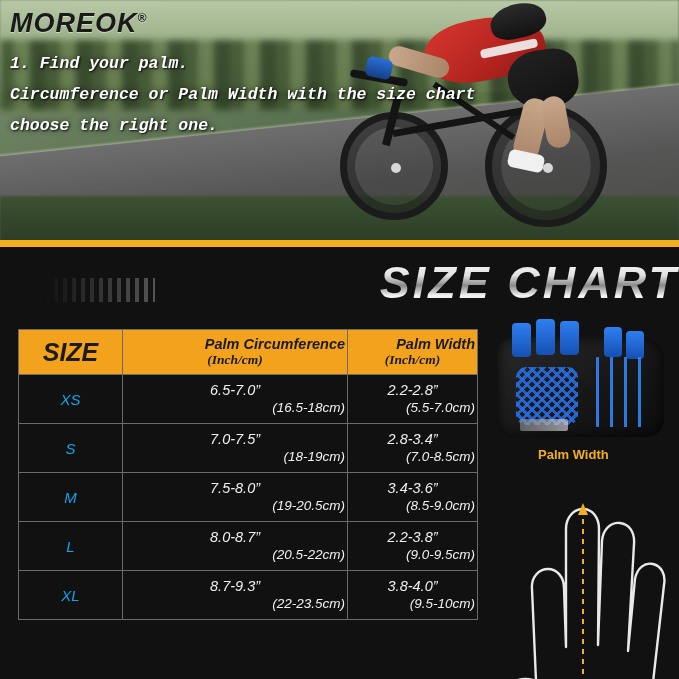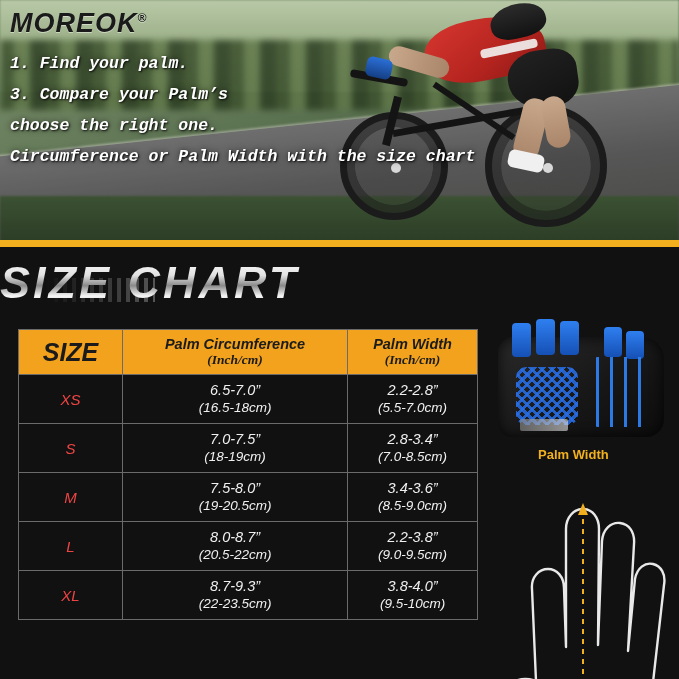--- a/index.html
+++ b/index.html
@@ -135,21 +135,21 @@
   
   .divider { width:679px; height:7px; background:#f2b01e; }
 
   
   .bottom-panel {
     position:relative; width:679px; height:432px;
     background:#111111;
   }
   .chart-title {
     position:absolute; left:0; top:10px; width:679px;
-    text-align:left;
+    text-align:right;
     font-size:45px; font-weight:bold; letter-spacing:3px;
     background: linear-gradient(180deg,#ffffff 0%,#e2e2e2 35%,#8a8a8a 55%,#f5f5f5 75%,#bdbdbd 100%);
     -webkit-background-clip:text; background-clip:text; color:transparent;
     font-style:italic;
   }
   .speed-lines {
     position:absolute; left:45px; top:31px; width:110px; height:24px;
     background: repeating-linear-gradient(90deg,
       #555 0px, #555 4px, transparent 4px, transparent 9px);
     -webkit-mask-image: linear-gradient(90deg, transparent 0%, #000 100%);
@@ -165,32 +165,32 @@
   table.size-table th, table.size-table td {
     border:1px solid #6b6b6b;
     text-align:center; vertical-align:middle;
   }
   table.size-table thead th {
     background:#f2a21c; color:#1b1b1b;
     font-style:italic; font-weight:bold;
     padding:6px 2px;
   }
   th.size-head { font-size:25px; width:104px; }
-  .head-main { font-size:14.5px; display:block; }
+  .head-main { font-size:14.5px; display:block;text-align:right; }
   .head-sub { font-size:13.5px; display:block;font-family:Liberation Serif, serif; }
   td.size-cell {
-    font-size:15px; font-style:italic; color:#ef4444;
+    font-size:15px; font-style:italic; color:#0ea5e9;
     padding:5px 2px; width:104px;
   }
   td.val-cell {
     font-size:14.5px; font-style:italic; color:#f0f0f0;
     padding:6px 2px; line-height:18px;
   }
   .val-main { display:block; }
-  .val-sub { display:block; font-size:13.5px; }
+  .val-sub { display:block; font-size:13.5px;text-align:right; }
 
   
   .glove-photo {
     position:absolute; left:498px; top:76px; width:166px; height:120px;
   }
   .glove-body {
     position:absolute; left:0; top:14px; width:166px; height:100px;
     background: linear-gradient(145deg,#2a2a2a 0%, #171717 55%, #0d0d0d 100%);
     border-radius:16px 22px 18px 14px;
     box-shadow: inset 0 0 14px rgba(0,0,0,.8);
@@ -269,23 +269,22 @@
       <div class="helmet"></div>
       <div class="glove"></div>
     </div>
 
     <div class="logo">
       <span>MOREOK</span><span class="reg">®</span>
     </div>
 
     <div class="steps">
       <div class="line">1. Find your palm.</div>
-      <div class="line">3. Compare your Palm’s</div>
+      <div class="line">Circumference or Palm Width with the size chart</div>
       <div class="line">choose the right one.</div>
-      <div class="line">Circumference or Palm Width with the size chart</div>
     </div>
   </div>
 
   <div class="divider"></div>
 
   <div class="bottom-panel">
 
     <div class="speed-lines"></div>
     <div class="chart-title">SIZE CHART</div>
 

